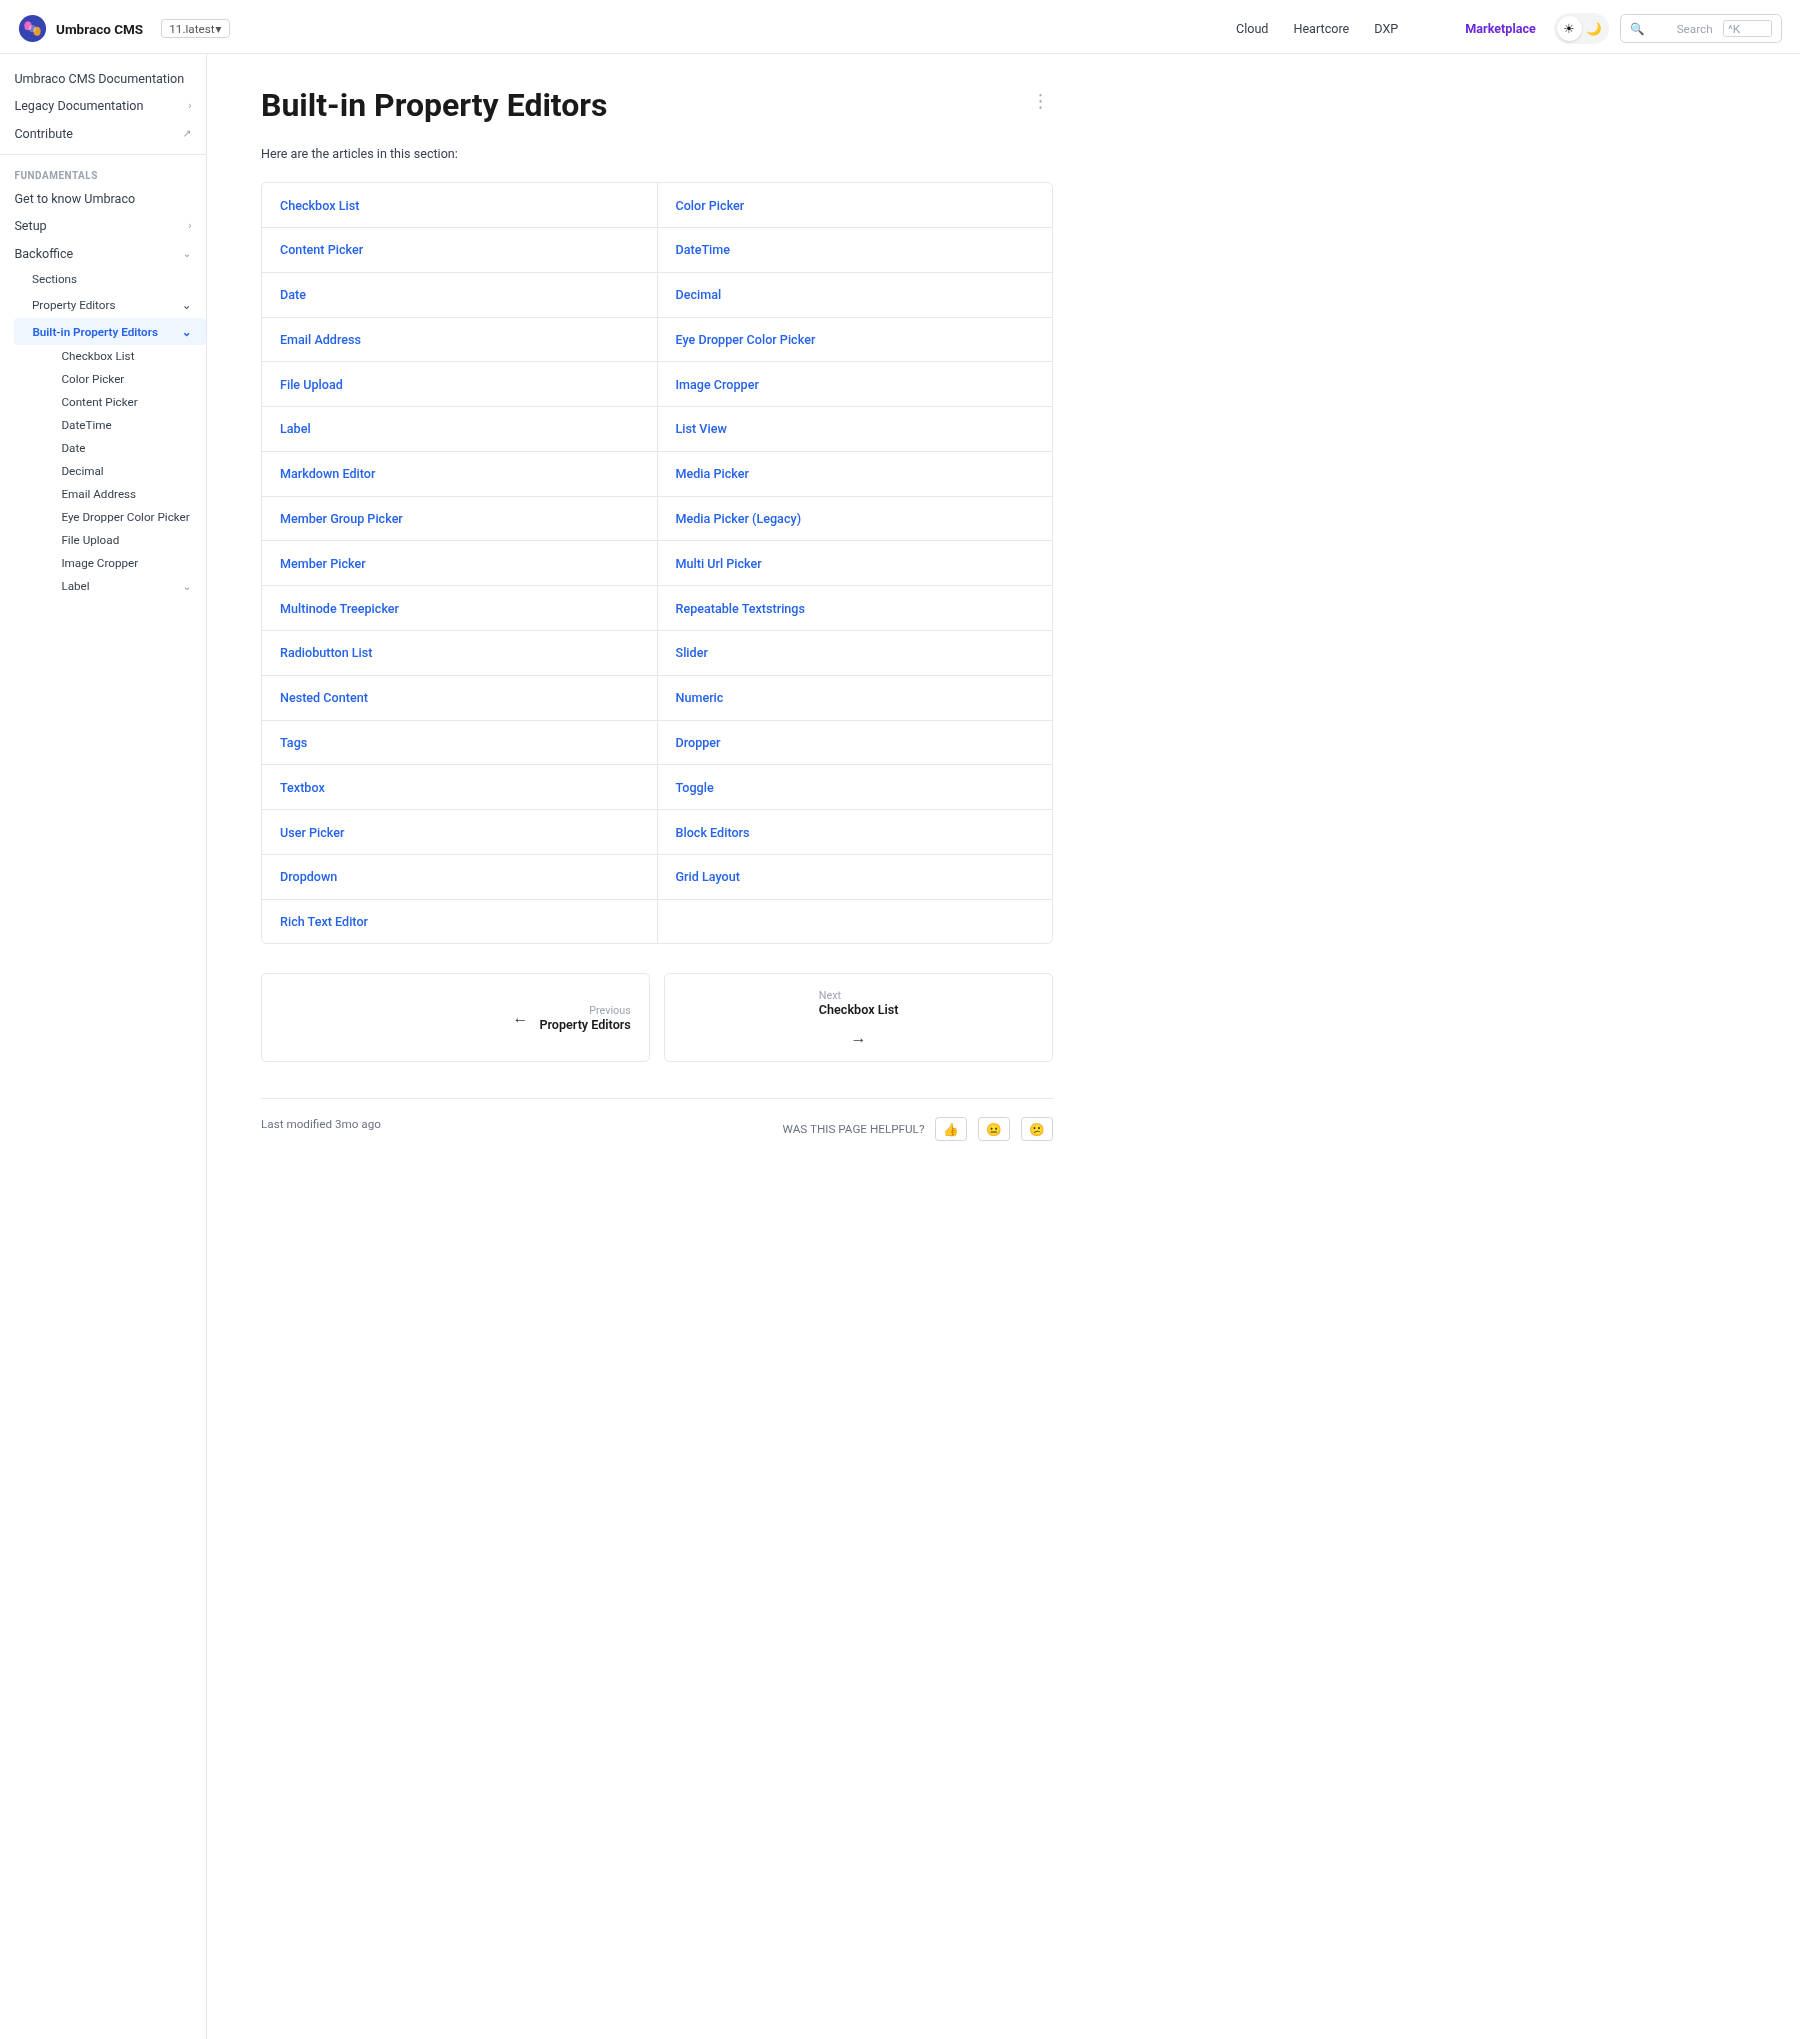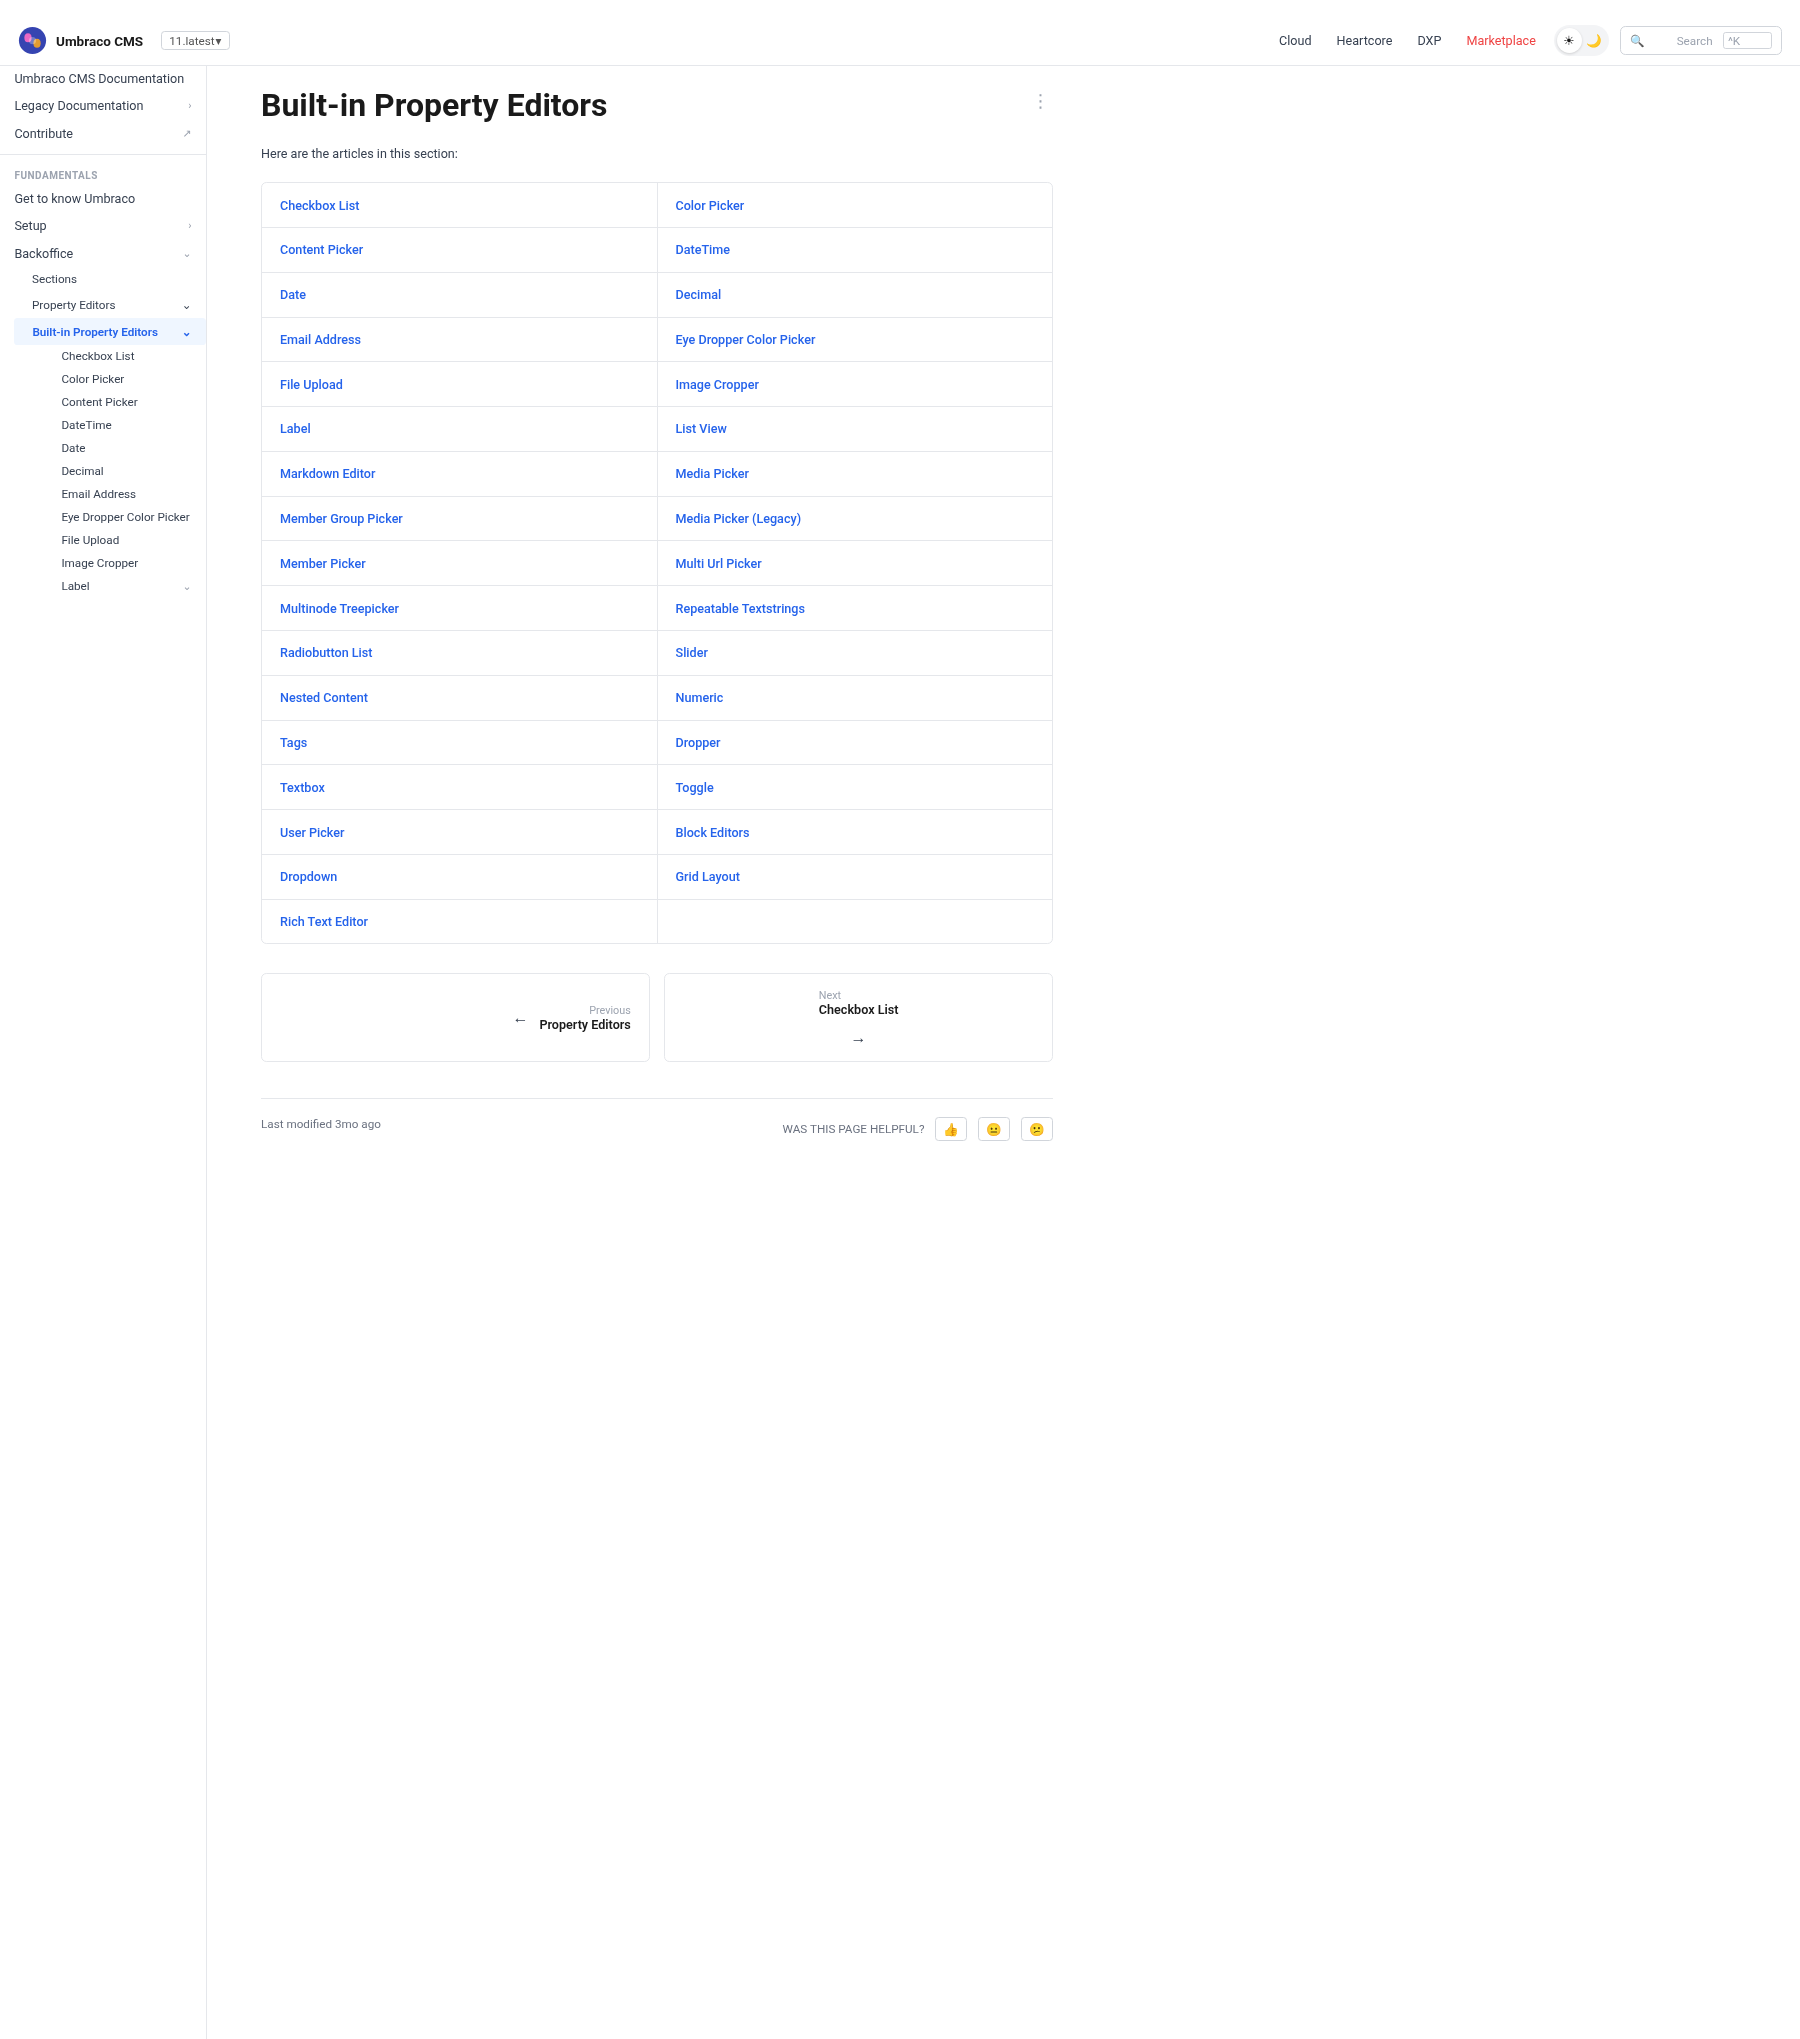--- a/index.html
+++ b/index.html
@@ -1,33 +1,33 @@
 <!DOCTYPE html>
 <html style="font-size:14.4px"><head>
   <meta charset="utf-8">
   <style>
     * { box-sizing: border-box; margin: 0; padding: 0; }
     body { font-family: -apple-system, BlinkMacSystemFont, 'Segoe UI', Roboto, sans-serif; background: #fff; color: #1a1a1a; font-size: 12.6px; }
 
     
     .header {
       display: flex; align-items: center; height: 50px; padding: 0 18px;
-      border-bottom: 0.9px solid #e5e7eb; position: fixed; top: 16px; left: 0; right: 0;
+      border-bottom: 0.9px solid #e5e7eb; position: fixed; top: 4px; left: 0; right: 0;
       background: #fff; z-index: 100;
     }
     .header-logo { display: flex; align-items: center; gap: 9px; margin-right: 10.8px; }
     .logo-icon { width: 29px; height: 29px; }
     .logo-text { font-weight: 700; font-size: 13.5px; color: #1a1a1a; }
     .version-badge {
       display: flex; align-items: center; gap: 1px; font-size: 11.7px; color: #555;
       border: 0.9px solid #d1d5db; border-radius: 3.6px; padding: 1.8px 7.2px; margin-left: 7.2px; cursor: pointer;
     }
     .header-nav { display: flex; align-items: flex-end; gap: 25px; margin-left: auto; margin-right: 18px; }
     .header-nav a { font-size: 12.6px; color: #374151; text-decoration: none; }
-    .header-nav a.marketplace { color: #ef4444; font-weight: 400; }
+    .header-nav a.marketplace { color: #6d28d9; font-weight: 700; margin-left: 42px; }
     .theme-toggle {
       display: flex; align-items: center; background: #f3f4f6; border-radius: 18px;
       padding: 2.7px; margin-right: 10.8px;
     }
     .theme-toggle-btn {
       width: 25px; height: 25px; border-radius: 50%; display: flex; align-items: center;
       justify-content: center; cursor: pointer; font-size: 12.6px;
     }
     .theme-toggle-btn.active { background: #fff; box-shadow: 0 0.9px 2.7px rgba(0,0,0,0.15); }
     .search-box {

